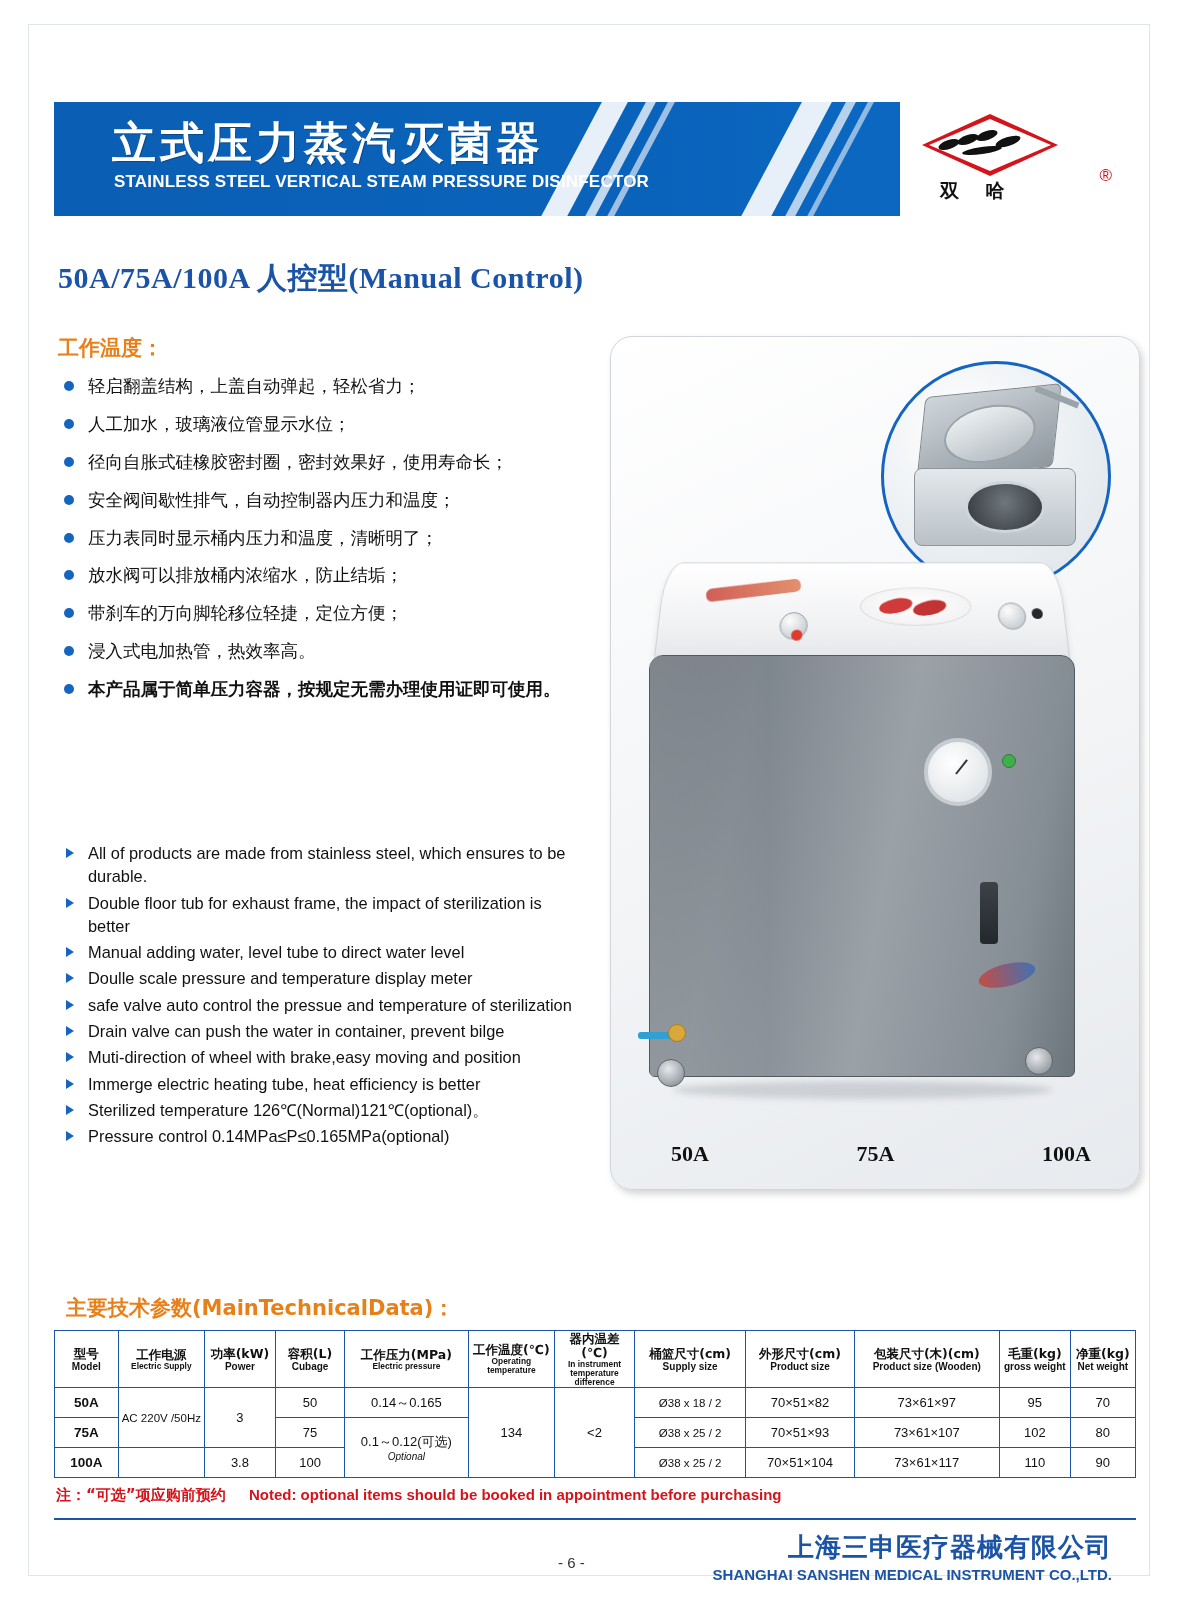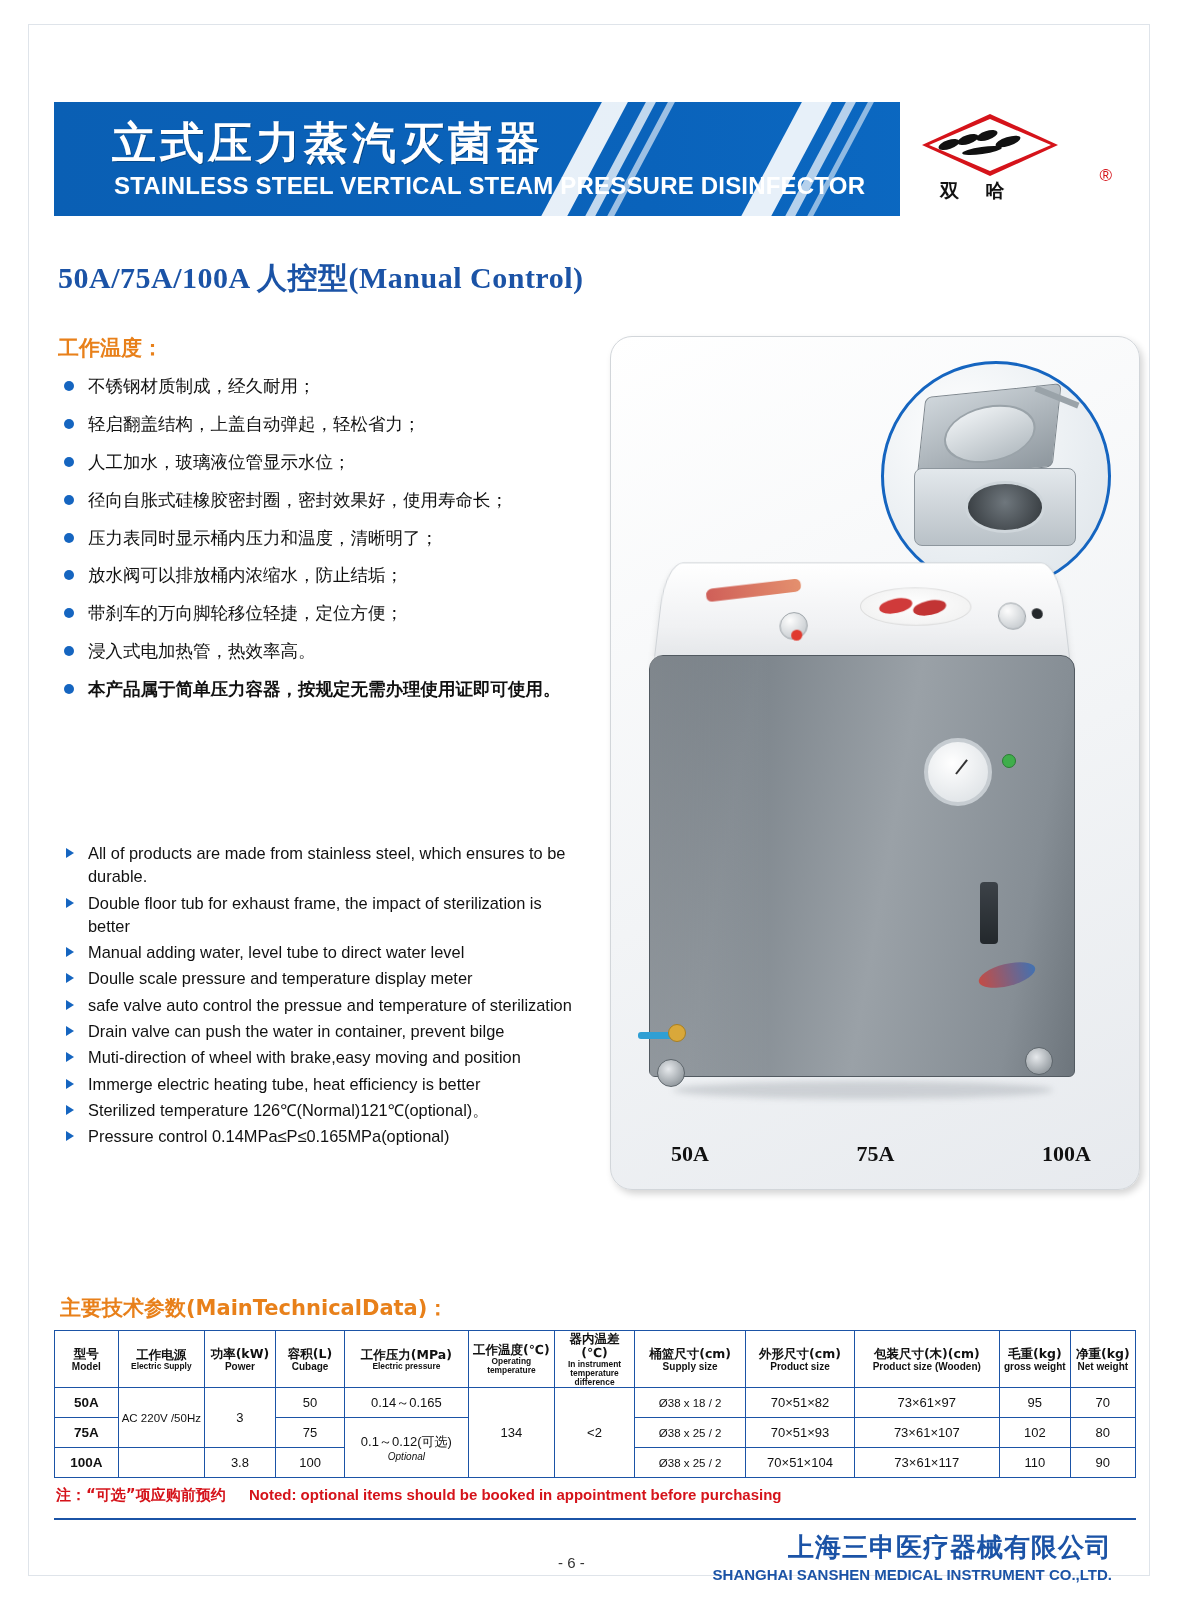--- a/index.html
+++ b/index.html
@@ -46,21 +46,21 @@
     position:absolute;right:0;top:0;width:236px;height:100%;background:#ffffff;
   }
   .h-cn{
     position:absolute;left:58px;top:12px;
     font-size:44px;font-weight:bold;color:#fff;letter-spacing:4px;
     font-family:"DejaVu Sans", sans-serif;
     text-shadow:1px 1px 0 rgba(0,0,0,.25);
   }
   .h-en{
     position:absolute;left:60px;top:70px;
-    font-size:24px;font-weight:bold;color:#fff;letter-spacing:.2px;
+    font-size:17px;font-weight:bold;color:#fff;letter-spacing:.2px;
     font-family:"Liberation Sans", sans-serif;
   }
   
   .logo{position:absolute;right:16px;top:6px;width:220px;height:104px;}
   .logo .diamond{
     position:absolute;left:22px;top:6px;width:136px;height:62px;
   }
   .logo .diamond:before{
     content:"";position:absolute;left:0;top:0;width:100%;height:100%;
     background:#d5131a;
@@ -276,21 +276,21 @@
     position:absolute;left:60px;bottom:22px;width:420px;
     display:flex;justify-content:space-between;
   }
   .photo-labels span{
     font-size:22px;font-weight:bold;color:#111;
     font-family:"Liberation Serif", serif;
   }
 
   
   .tbl-title{
-    position:absolute;left:54px;top:1288px;
+    position:absolute;left:60px;top:1288px;
     font-size:21px;font-weight:bold;color:#e8801a;
     font-family:"DejaVu Sans", sans-serif;
   }
   table.spec{
     position:absolute;left:48px;top:1324px;width:1082px;
     border-collapse:collapse;
     font-family:"DejaVu Sans", sans-serif;
   }
   table.spec th,table.spec td{
     border:1px solid #1b53a6;
@@ -366,24 +366,24 @@
       <div class="logo-r">®</div>
     </div>
   </div>
 
   <div class="model-title">
     <span>50A/75A/100A </span><span class="cn">人控型</span><span>(Manual Control)</span>
   </div>
 
   <div class="sec-cn-title">工作温度：</div>
   <ul class="cn-list">
-    <li>不锈钢材质制成，经久耐用；</li>
     <li>轻启翻盖结构，上盖自动弹起，轻松省力；</li>
     <li>人工加水，玻璃液位管显示水位；</li>
     <li>径向自胀式硅橡胶密封圈，密封效果好，使用寿命长；</li>
+    <li>安全阀间歇性排气，自动控制器内压力和温度；</li>
     <li>压力表同时显示桶内压力和温度，清晰明了；</li>
     <li>放水阀可以排放桶内浓缩水，防止结垢；</li>
     <li>带刹车的万向脚轮移位轻捷，定位方便；</li>
     <li>浸入式电加热管，热效率高。</li>
     <li class="bold">本产品属于简单压力容器，按规定无需办理使用证即可使用。</li>
   </ul>
 
   <ul class="en-list">
     <li>All of products are made from stainless steel, which ensures to be durable.</li>
     <li>Double floor tub for exhaust frame, the impact of sterilization is better</li>

